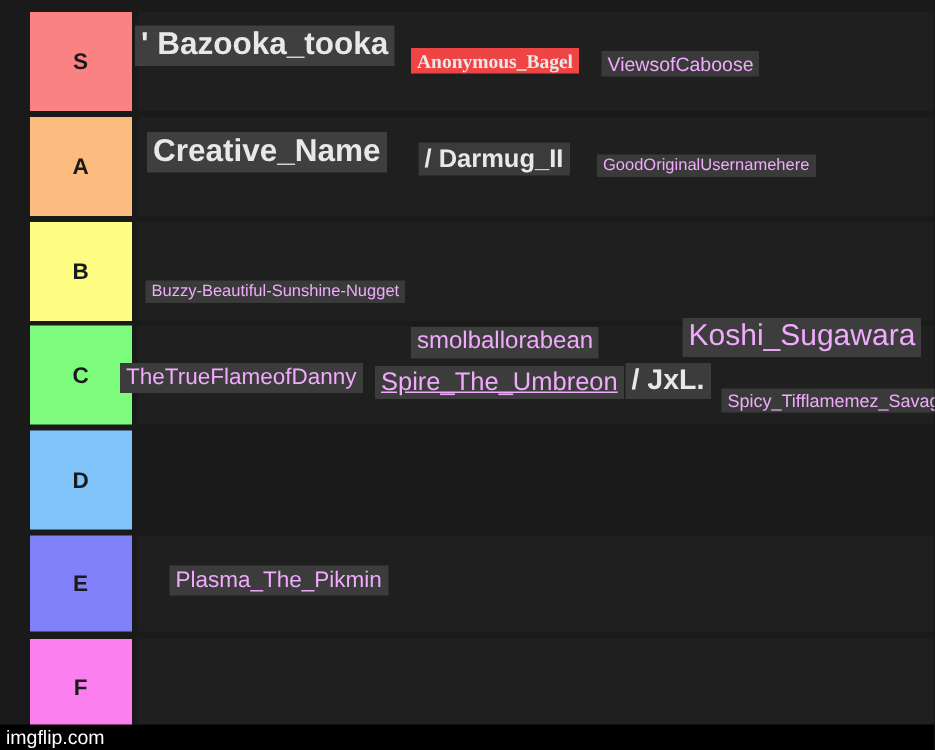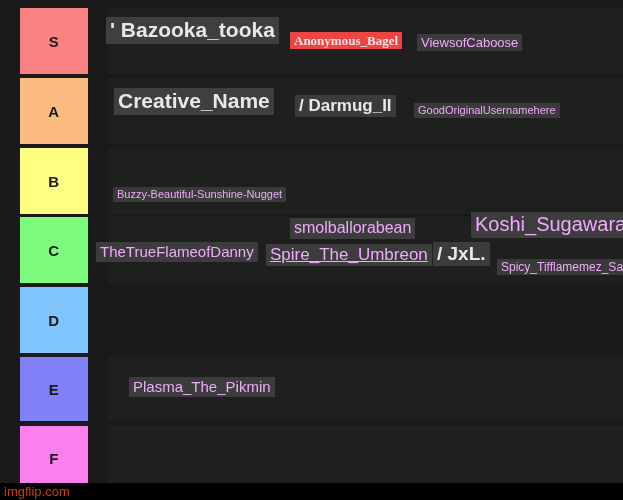--- a/index.html
+++ b/index.html
@@ -43,21 +43,21 @@
     font-weight: bold;
     font-family: "Liberation Sans", sans-serif;
     letter-spacing: 0.5px;
     box-sizing: border-box;
   }
 
   .tier-content {
     flex: 1 1 auto;
     background: #1f1f1f;
     position: relative;
-    margin-left: 20px;
+    margin-left: 4px;
     overflow: visible;
   }
 
   
   .chip {
     position: absolute;
     background: #3a3a3a;
     color: #f0abfc;
     white-space: nowrap;
     font-family: "Liberation Sans", sans-serif;
@@ -73,21 +73,21 @@
     bottom: 0;
     width: 623px;
     height: 17px;
     background: #000000;
     z-index: 50;
   }
   #watermark-text {
     position: absolute;
     left: 4px;
     top: 0px;
-    color: #c2410c;
+    color: #ffffff;
     font-size: 13px;
     font-family: "Liberation Sans", sans-serif;
     line-height: 17px;
     text-shadow: 0 0 1px #000;
   }
 </style>
 </head>
 <body>
 
 <div id="tierlist">

